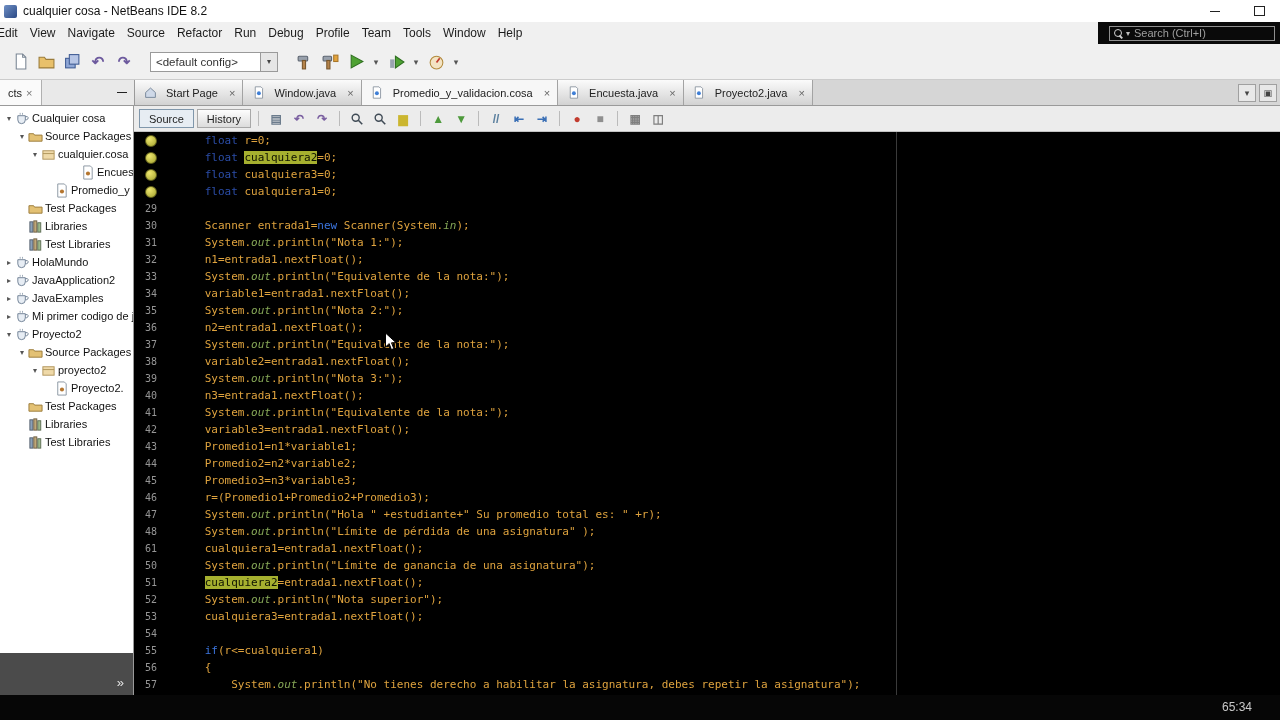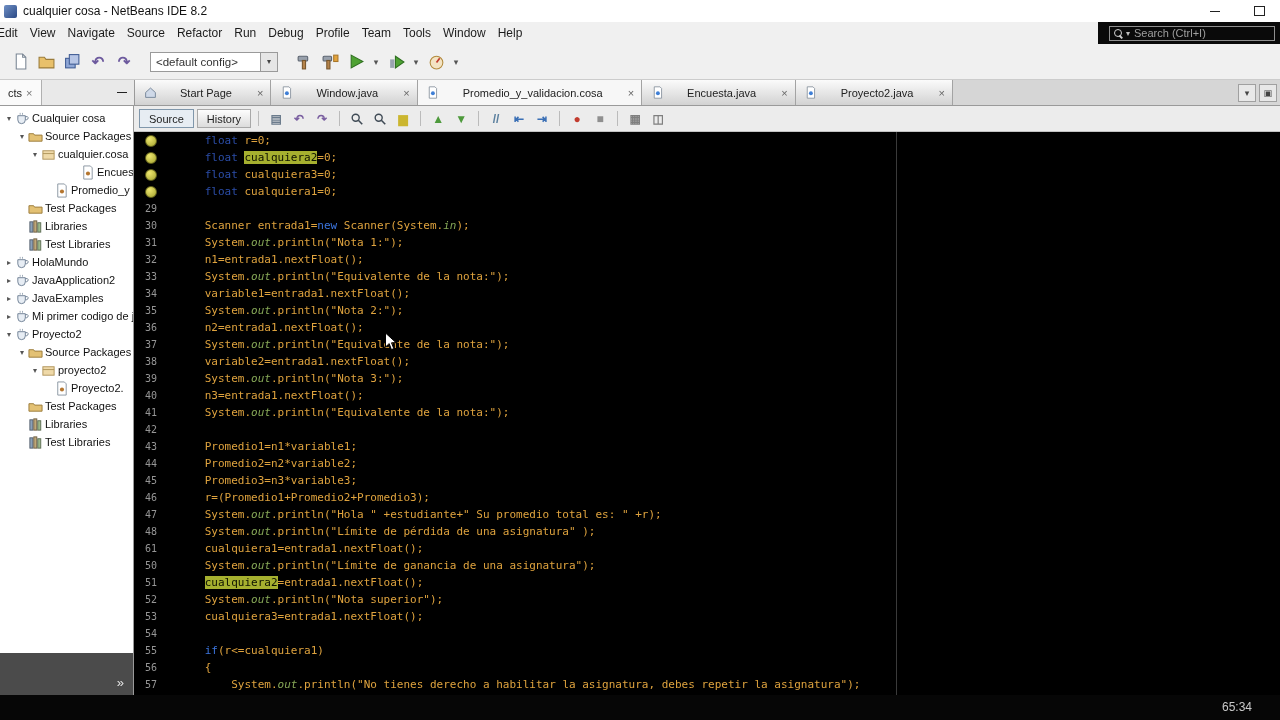--- a/index.html
+++ b/index.html
@@ -43,21 +43,21 @@
 
   
   .tabrow{height:25px;display:flex;background:#d6d6d6;border-bottom:1px solid #9a9a9a;}
   .panel-header{width:134px;flex:none;background:#e9e9e9;border-right:1px solid #9a9a9a;display:flex;
                 align-items:center;position:relative;}
   .ptab{height:100%;display:flex;align-items:center;gap:4px;padding:0 8px;background:#fafafa;
         border-right:1px solid #b0b0b0;font-size:11px;color:#222;}
   .ptab .x{color:#777;font-size:11px;}
   .pmin{position:absolute;right:5px;display:flex;align-items:center;justify-content:center;width:14px;height:14px;}
   .tabs{flex:1;display:flex;position:relative;background:#d6d6d6;min-width:0;}
-  .tab{display:flex;align-items:center;gap:22px;padding:0 7px;font-size:11px;color:#222;
+  .tab{display:flex;align-items:center;gap:8px;padding:0 7px;font-size:11px;color:#222;
        background:linear-gradient(#fbfbfb,#d2d2d2);border-right:1px solid #a3a3a3;white-space:nowrap;justify-content:space-between;}
   .tab.sel{background:#f7f7f7;}
   .tab .ticon svg{width:13px;height:13px;}
   .tab .x{color:#666;font-size:11px;margin-left:3px;}
   .tabctrl{position:absolute;right:3px;top:4px;display:flex;gap:3px;}
   .tabctrl span{width:16px;height:16px;border:1px solid #a0a0a0;background:#e8e8e8;font-size:9px;
                 display:flex;align-items:center;justify-content:center;color:#444;}
 
   
   .content{display:flex;height:589px;}
@@ -582,20 +582,21 @@
           <div class="cl">
             <span class="gut">40</span>
             <span class="txt"><span class="tok-p">      n3=entrada1.nextFloat();</span></span>
           </div>
           <div class="cl">
             <span class="gut">41</span>
             <span class="txt"><span class="tok-p">      System.</span><span class="tok-f">out</span><span class="tok-p">.println(</span><span class="tok-s">"Equivalente de la nota:"</span><span class="tok-p">);</span></span>
           </div>
           <div class="cl">
             <span class="gut">42</span>
+            <span class="txt"><span class="tok-p">      variable3=entrada1.nextFloat();</span></span>
           </div>
           <div class="cl">
             <span class="gut">43</span>
             <span class="txt"><span class="tok-p">      Promedio1=n1*variable1;</span></span>
           </div>
           <div class="cl">
             <span class="gut">44</span>
             <span class="txt"><span class="tok-p">      Promedio2=n2*variable2;</span></span>
           </div>
           <div class="cl">

